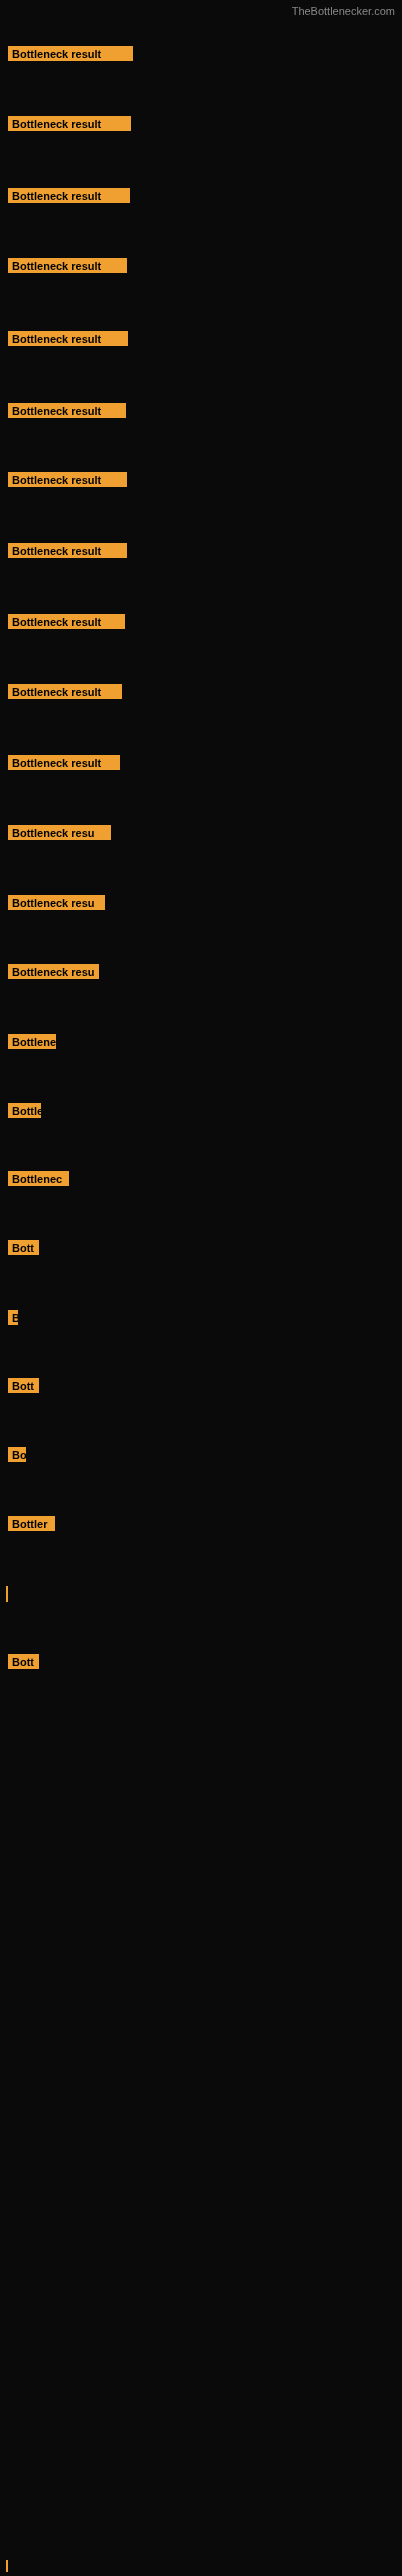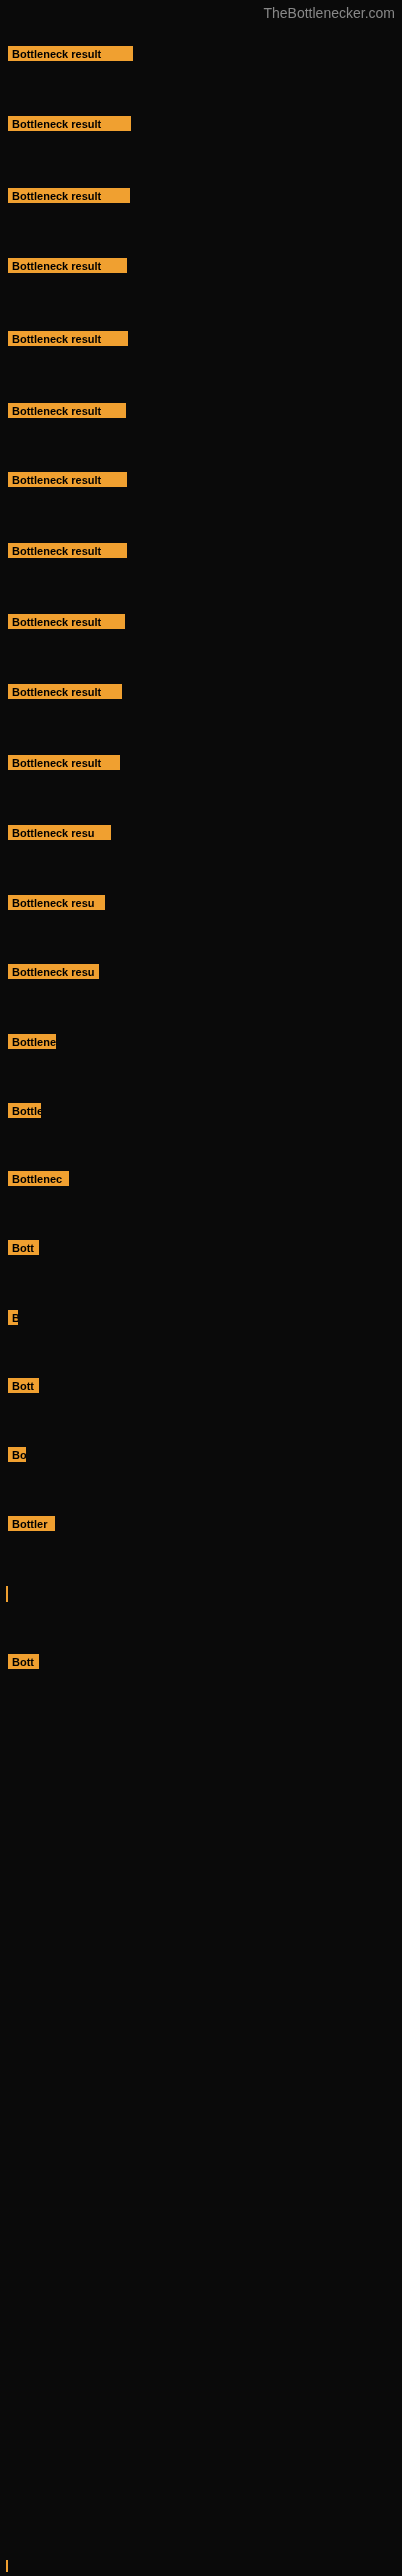--- a/index.html
+++ b/index.html
@@ -9,21 +9,21 @@
       min-height: 2576px;
       font-family: Arial, sans-serif;
       position: relative;
       overflow-x: hidden;
     }
     .site-title {
       position: absolute;
       top: 4.8px;
       right: 8px;
       color: #888;
-      font-size: 14px;
+      font-size: 11px;
       font-weight: normal;
     }
     .bottleneck-label {
       position: absolute;
       left: 8px;
       background-color: #f0a030;
       color: #000;
       font-size: 11px;
       font-weight: bold;
       padding: 1.6px 4px;

